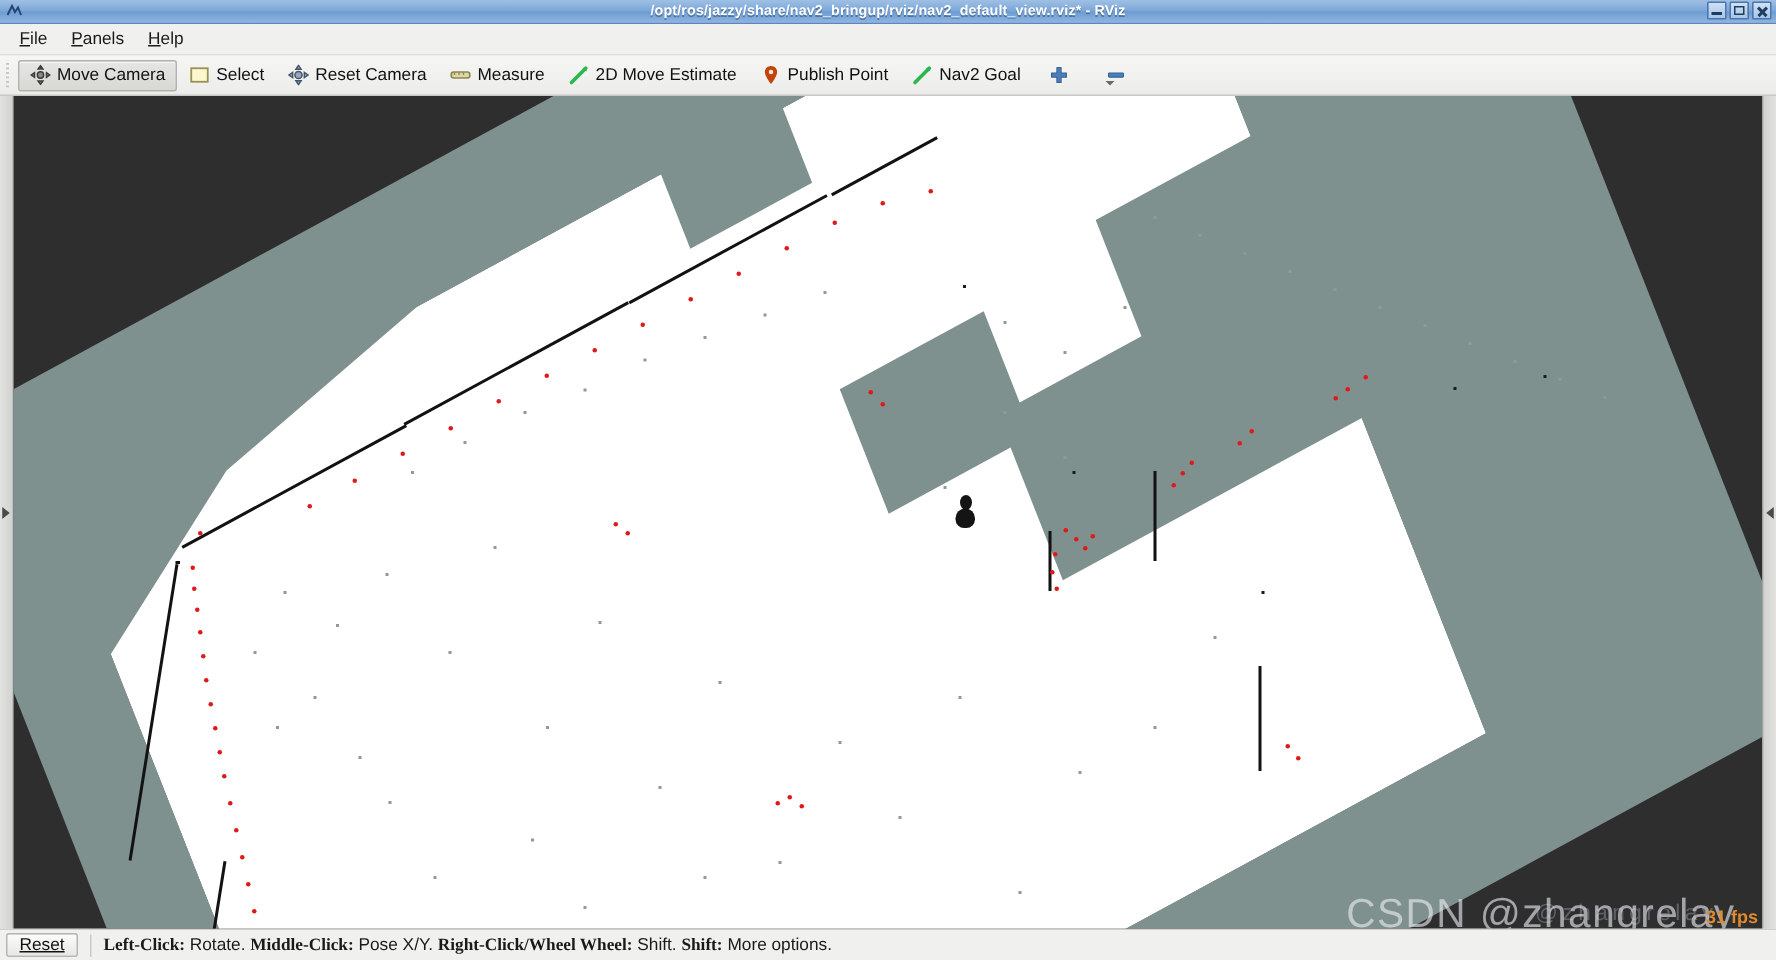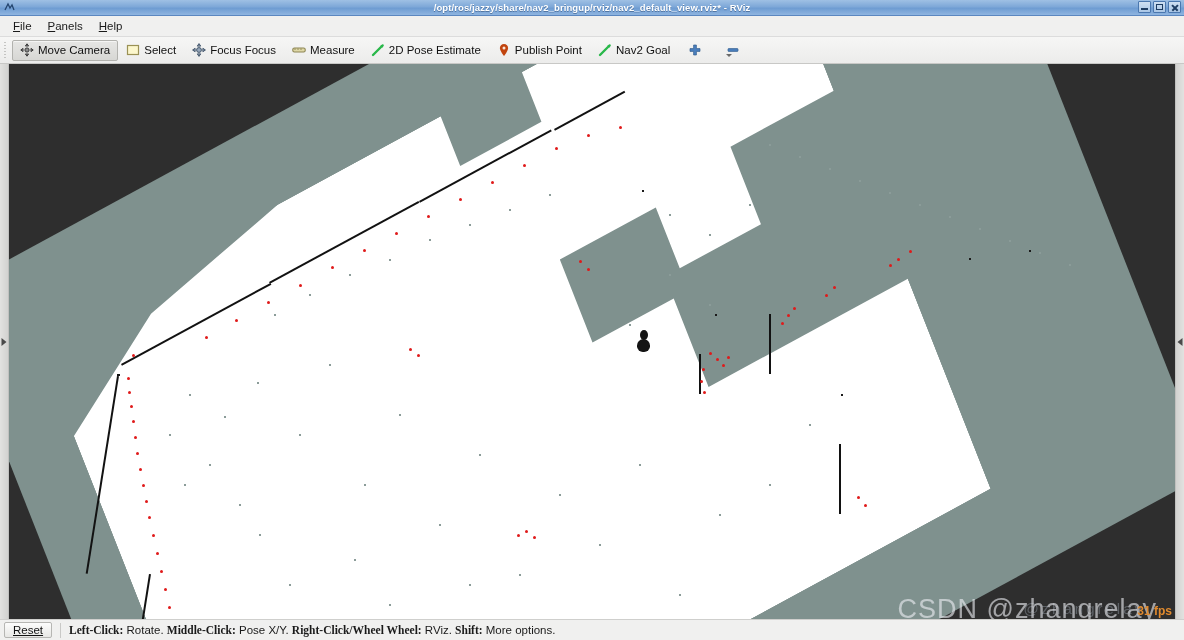--- a/index.html
+++ b/index.html
@@ -304,21 +304,21 @@
         <svg width="14" height="14" viewBox="0 0 14 14">
           <g stroke="#43566b" stroke-width="1" fill="#97a8bb">
             <circle cx="7" cy="7" r="2.4"></circle>
             <path d="M7 0.6 L8.7 3.1 L5.3 3.1 Z"></path>
             <path d="M7 13.4 L8.7 10.9 L5.3 10.9 Z"></path>
             <path d="M0.6 7 L3.1 5.3 L3.1 8.7 Z"></path>
             <path d="M13.4 7 L10.9 5.3 L10.9 8.7 Z"></path>
           </g>
         </svg>
       </span>
-      <span>Focus Focus</span>
+      <span>Reset Camera</span>
     </div>
 
     <div class="tool">
       <span class="ticon">
         <svg width="14" height="14" viewBox="0 0 14 14">
           <rect x="0.8" y="5" width="12.4" height="4" rx="1.6" fill="#ded7a6" stroke="#8d8654" stroke-width="1.1"></rect>
           <line x1="3" y1="5.4" x2="3" y2="7" stroke="#8d8654" stroke-width="0.9"></line>
           <line x1="6" y1="5.4" x2="6" y2="7" stroke="#8d8654" stroke-width="0.9"></line>
           <line x1="9" y1="5.4" x2="9" y2="7" stroke="#8d8654" stroke-width="0.9"></line>
         </svg>
@@ -326,21 +326,21 @@
       <span>Measure</span>
     </div>
 
     <div class="tool">
       <span class="ticon">
         <svg width="14" height="14" viewBox="0 0 14 14">
           <path d="M2 12 L11.5 2.5" stroke="#29b84a" stroke-width="2.4" stroke-linecap="round"></path>
           <path d="M12.6 1.6 L9.3 2.4 L11.8 4.7 Z" fill="#29b84a"></path>
         </svg>
       </span>
-      <span>2D Pose Estimate</span>
+      <span>2D Move Estimate</span>
     </div>
 
     <div class="tool">
       <span class="ticon">
         <svg width="14" height="14" viewBox="0 0 14 14">
           <path d="M7 1 C4.5 1 2.9 2.9 2.9 5 C2.9 8 7 13 7 13 C7 13 11.1 8 11.1 5 C11.1 2.9 9.5 1 7 1 Z" fill="#c1440e"></path>
           <circle cx="7" cy="5" r="1.5" fill="#fbe6d8"></circle>
         </svg>
       </span>
       <span>Publish Point</span>
@@ -538,17 +538,17 @@
 
     <div class="side-splitter right">
       <span class="split-arrow"></span>
     </div>
   </div>
 
   <div class="statusbar">
     <div class="reset-btn">Reset</div>
     <div class="status-sep"></div>
     <div class="status-text">
-      <b>Left-Click:</b><span> Rotate. </span><b>Middle-Click:</b><span> Pose X/Y. </span><b>Right-Click/Wheel Wheel:</b><span> RViz. </span><b>Shift:</b><span> More options.</span>
+      <b>Left-Click:</b><span> Rotate. </span><b>Middle-Click:</b><span> Pose X/Y. </span><b>Right-Click/Wheel Wheel:</b><span> Shift. </span><b>Shift:</b><span> More options.</span>
     </div>
   </div>
 
 </div>
 
 </body></html>

